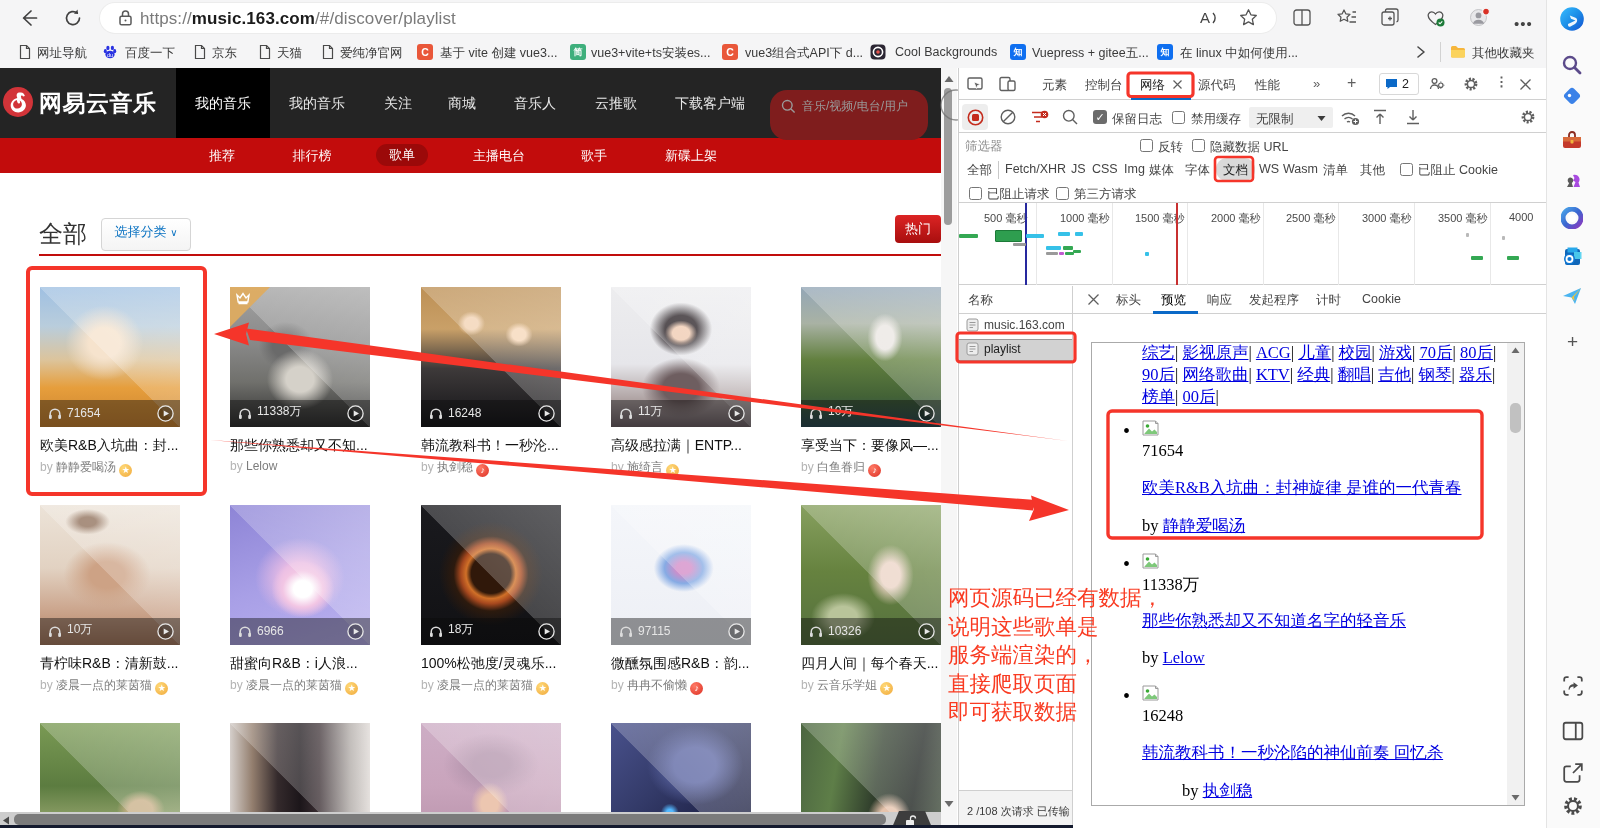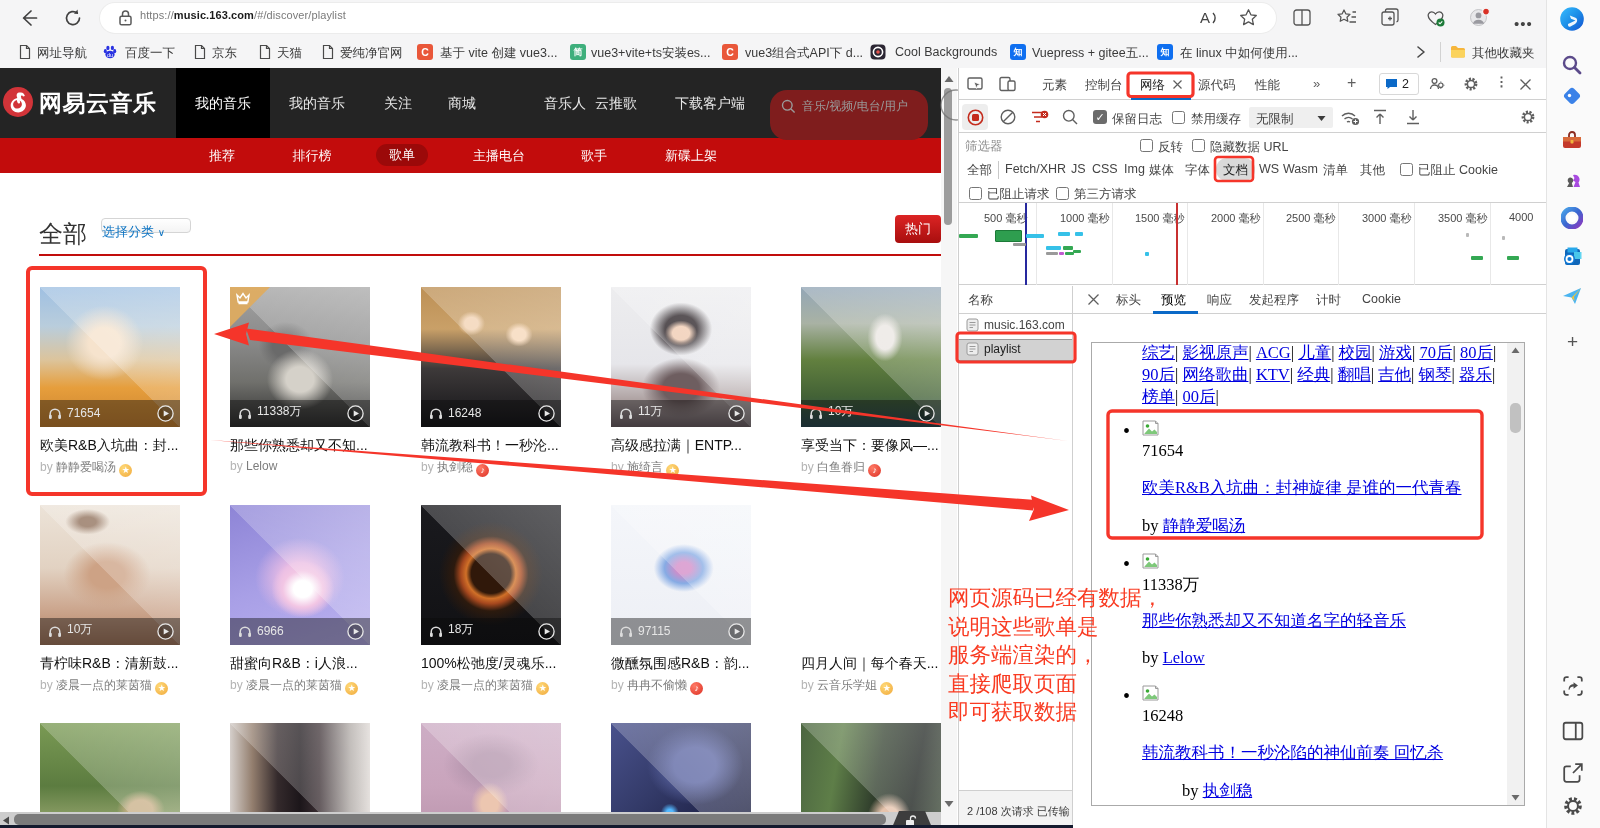--- a/index.html
+++ b/index.html
@@ -3,21 +3,21 @@
 <style>
 *{margin:0;padding:0;box-sizing:border-box;}
 html,body{width:1600px;height:828px;overflow:hidden;background:#fff;
   font-family:"Liberation Sans",sans-serif;}
 .abs{position:absolute;}
 #stage{position:relative;width:1600px;height:828px;overflow:hidden;}
 
 #chrome{left:0;top:0;width:1600px;height:36px;background:#f5f5f6;}
 #pill{left:100px;top:3px;width:1176px;height:30px;background:#fff;border-radius:15px;
   box-shadow:0 0 0 1px #ececec;}
-#url{left:140px;top:9px;font-size:11px;color:#7a7a7a;letter-spacing:0.1px;}
+#url{left:140px;top:9px;font-size:17px;color:#7a7a7a;letter-spacing:0.1px;}
 #url b{color:#1b1b1b;font-weight:600;}
 
 #bmbar{left:0;top:36px;width:1600px;height:32px;background:#f5f5f6;}
 .bm{position:absolute;top:45px;font-size:12.5px;color:#3a3a3a;white-space:nowrap;}
 .fico{position:absolute;top:44px;width:16px;height:16px;}
 .cico{position:absolute;top:44px;width:16px;height:16px;border-radius:3px;color:#fff;
   font-size:10.5px;font-weight:bold;text-align:center;line-height:16px;}
 
 #page{left:0;top:68px;width:958px;height:760px;background:#fff;overflow:hidden;}
 #nehead{position:absolute;left:0;top:0;width:941px;height:70px;background:#242424;}
@@ -184,37 +184,37 @@
 <div id="nehead"></div>
       <div id="nesub"></div>
 <div id="logo"><svg width="30" height="30" viewBox="0 0 30 30">
  <path d="M15.8 5.5 c-1.8 0.4 -2.6 2.3 -2 4 l0.5 1.6 c-3.8 0.9 -6.6 3.9 -6.6 7.4 c0 4 3.4 6.9 7.5 6.9 c4.2 0 7.7 -3 7.7 -7.1 c0 -2.8 -1.7 -5.2 -4.3 -6.4 l-0.6 -1.9 c-0.2 -0.8 0.3 -1.5 1 -1.4 c0.5 0.1 0.8 0.4 1 0.9 l1.9 -0.6 c-0.5 -2 -2.3 -3.8 -4.6 -3.4 z M16.7 13.5 c1.3 0.8 2.2 2.2 2.2 3.8 c0 2.4 -2 4.3 -4.5 4.3 c-2.4 0 -4.3 -1.8 -4.3 -4.2 c0 -2 1.5 -3.8 3.6 -4.4 l0.8 2.5 c0.5 1.7 2.6 1.2 2.6 -0.3 z" fill="#fff"></path>
         </svg></div>
 <div id="logotxt">网易云音乐</div>
 <div class="nnav" style="left:176px;width:94px;background:#000;color:#fff;">我的音乐</div>
 <div class="nnav" style="left:288px;width:58px;">我的音乐</div>
 <div class="nnav" style="left:377px;width:42px;">关注</div>
 <div class="nnav" style="left:441px;width:42px;">商城</div>
-<div class="nnav" style="left:507px;width:56px;margin-left:30px;">音乐人</div>
+<div class="nnav" style="left:507px;width:56px;">音乐人</div>
 <div class="nnav" style="left:588px;width:56px;">云推歌</div>
 <div class="nnav" style="left:668px;width:84px;">下载客户端</div>
 <div style="position:absolute;left:216px;top:63px;width:0;height:0;border-left:7px solid transparent;border-right:7px solid transparent;border-top:7.5px solid #000;"></div>
 <div id="searchp"><svg style="position:absolute;left:11px;top:9px" width="15" height="15" viewBox="0 0 15 15">
  <circle cx="6.3" cy="6.3" r="4.8" fill="none" stroke="#9a9a9a" stroke-width="1.4"></circle>
  <line x1="10" y1="10" x2="13.6" y2="13.6" stroke="#9a9a9a" stroke-width="1.4"></line>
         </svg>
  <span style="margin-left:32px;">音乐/视频/电台/用户</span></div>
 <div class="snav" style="left:201px;width:42px;">推荐</div>
 <div class="snav" style="left:284px;width:56px;">排行榜</div>
 <div class="snav" style="left:376px;width:52px;background:#9b0909;border-radius:20px;top:76px;height:22px;line-height:22px;">歌单</div>
 <div class="snav" style="left:464px;width:70px;">主播电台</div>
 <div class="snav" style="left:573px;width:42px;">歌手</div>
 <div class="snav" style="left:656px;width:70px;">新碟上架</div>
 <div style="position:absolute;left:39px;top:150px;font-size:24px;color:#333;">全部</div>
-<div style="position:absolute;left:101px;top:150px;width:90px;height:15px;border:1px solid #d5d5d5;border-radius:4px;background:linear-gradient(#fff,#f4f4f4);color:#0c73c2;font-size:13px;line-height:26px;">选择分类 <span style="font-size:10px;">∨</span></div>
+<div style="position:absolute;left:101px;top:150px;width:90px;height:33px;border:1px solid #d5d5d5;border-radius:4px;background:linear-gradient(#fff,#f4f4f4);color:#0c73c2;font-size:13px;text-align:center;line-height:26px;">选择分类 <span style="font-size:10px;">∨</span></div>
 <div style="position:absolute;left:895px;top:147px;width:46px;height:28px;border-radius:4px;background:linear-gradient(#dc2424,#a80e0e);color:#fff;font-size:13px;text-align:center;line-height:28px;">热门</div>
 <div style="position:absolute;left:39px;top:186px;width:902px;height:2px;background:#c10d0c;"></div>
 <div class="card" style="left:40px;top:219px;background:radial-gradient(ellipse 52px 50px at 46% 40%,#f6e3cd 30%,rgba(246,227,205,0) 75%),linear-gradient(180deg,#9fc0e2 0%,#b9cddc 28%,#dcc49c 52%,#e69e3c 72%,#c9822f 100%)">
         <div class="shine"></div>
         <div class="strip"></div>
         <svg class="hp" width="14" height="13" viewBox="0 0 14 13">
           <path d="M2.2 9.5 V7 a4.8 4.8 0 0 1 9.6 0 V9.5" fill="none" stroke="#dcdcdc" stroke-width="1.5"></path>
           <rect x="1" y="7.8" width="2.8" height="4.2" rx="1.3" fill="#dcdcdc"></rect>
           <rect x="10.2" y="7.8" width="2.8" height="4.2" rx="1.3" fill="#dcdcdc"></rect>
         </svg>
@@ -351,20 +351,34 @@
           <rect x="10.2" y="7.8" width="2.8" height="4.2" rx="1.3" fill="#dcdcdc"></rect>
         </svg>
         <div class="cnt">97115</div>
         <svg class="pb" width="17" height="17" viewBox="0 0 17 17">
           <circle cx="8.5" cy="8.5" r="7.6" fill="rgba(0,0,0,0.25)" stroke="#e8e8e8" stroke-width="1.3"></circle>
           <path d="M6.7 5.6 L12 8.5 L6.7 11.4 Z" fill="#e8e8e8"></path>
         </svg>
       </div>
       <div class="ctitle" style="left:611px;top:587px">微醺氛围感R&amp;B：韵...</div>
       <div class="cby" style="left:611px;top:609px">by <b>冉冉不偷懒</b> <span class="badge bR">♪</span></div>
+      <div class="card" style="left:801px;top:437px;background:radial-gradient(ellipse 32px 42px at 64% 50%,#ecd4c6 30%,rgba(0,0,0,0) 72%),radial-gradient(ellipse 40px 30px at 30% 80%,#b9c49a 35%,rgba(0,0,0,0) 80%),linear-gradient(180deg,#87a05f 0%,#66823f 48%,#55703f 100%)">
+        <div class="shine"></div>
+        <div class="strip"></div>
+        <svg class="hp" width="14" height="13" viewBox="0 0 14 13">
+          <path d="M2.2 9.5 V7 a4.8 4.8 0 0 1 9.6 0 V9.5" fill="none" stroke="#dcdcdc" stroke-width="1.5"></path>
+          <rect x="1" y="7.8" width="2.8" height="4.2" rx="1.3" fill="#dcdcdc"></rect>
+          <rect x="10.2" y="7.8" width="2.8" height="4.2" rx="1.3" fill="#dcdcdc"></rect>
+        </svg>
+        <div class="cnt">10326</div>
+        <svg class="pb" width="17" height="17" viewBox="0 0 17 17">
+          <circle cx="8.5" cy="8.5" r="7.6" fill="rgba(0,0,0,0.25)" stroke="#e8e8e8" stroke-width="1.3"></circle>
+          <path d="M6.7 5.6 L12 8.5 L6.7 11.4 Z" fill="#e8e8e8"></path>
+        </svg>
+      </div>
       <div class="ctitle" style="left:801px;top:587px">四月人间｜每个春天...</div>
       <div class="cby" style="left:801px;top:609px">by <b>云音乐学姐</b> <span class="badge bY">★</span></div>
       <div class="card" style="left:40px;top:655px;background:radial-gradient(ellipse 42px 22px at 50% 92%,#3a86a2 40%,rgba(0,0,0,0) 85%),radial-gradient(ellipse 30px 24px at 72% 62%,#c9b088 40%,rgba(0,0,0,0) 80%),linear-gradient(180deg,#7a9a54 0%,#5c7c40 45%,#9aa872 75%,#7c9060 100%)">
         <div class="shine"></div>
       </div>
       <div class="card" style="left:230px;top:655px;background:linear-gradient(90deg,#d5cfcb 0%,#937e6e 16%,#342a2c 34%,#1c161a 50%,#3a2e32 64%,#aca6a2 86%,#dcd6d2 100%)">
         <div class="shine"></div>
       </div>
       <div class="card" style="left:421px;top:655px;background:radial-gradient(ellipse 24px 28px at 49% 58%,#ecc6b0 35%,rgba(0,0,0,0) 78%),radial-gradient(ellipse 60px 40px at 50% 30%,#b394ac 30%,rgba(0,0,0,0) 80%),linear-gradient(180deg,#cdadc5 0%,#c9a4bc 45%,#b28ca4 100%)">
         <div class="shine"></div>

